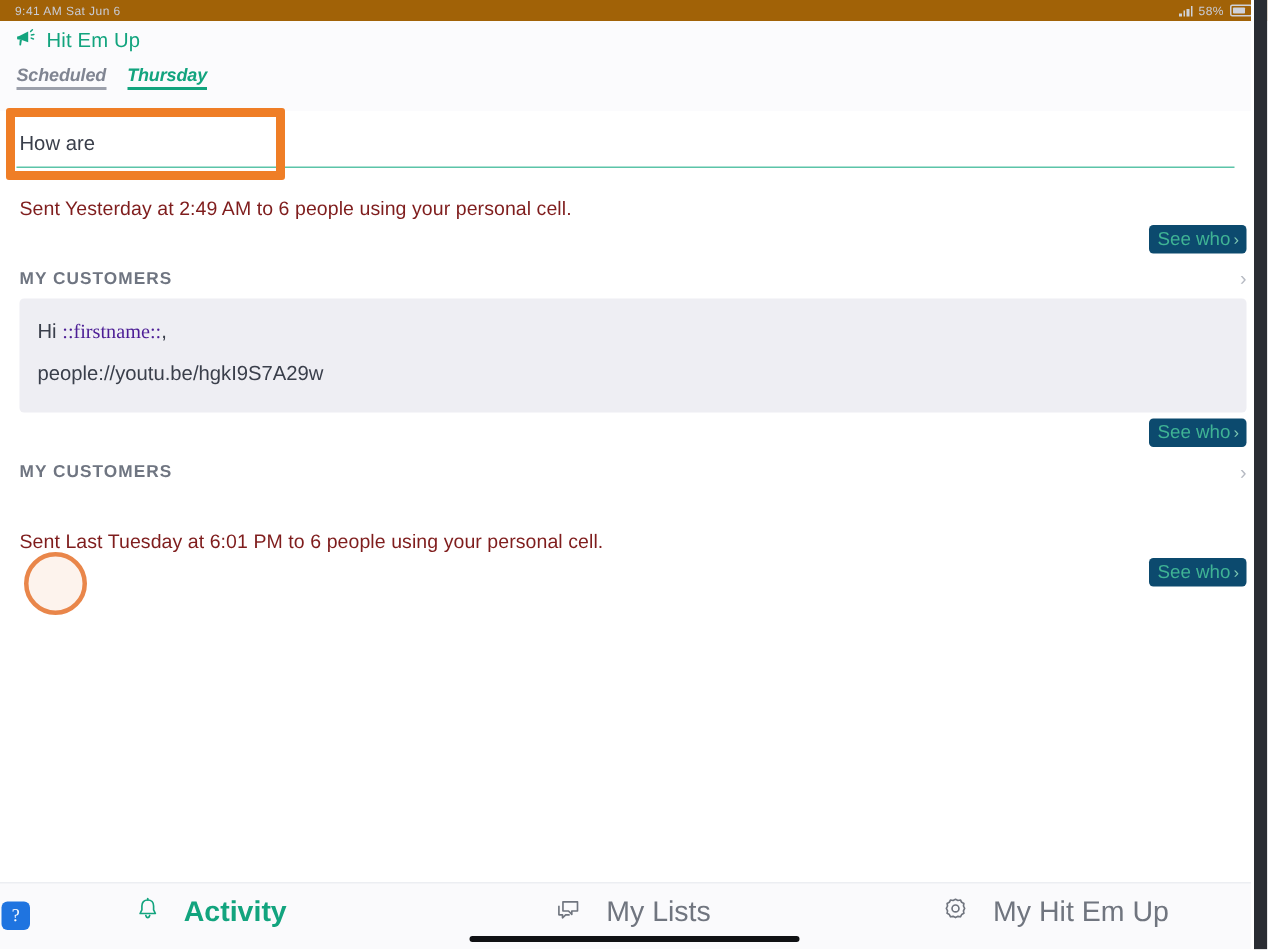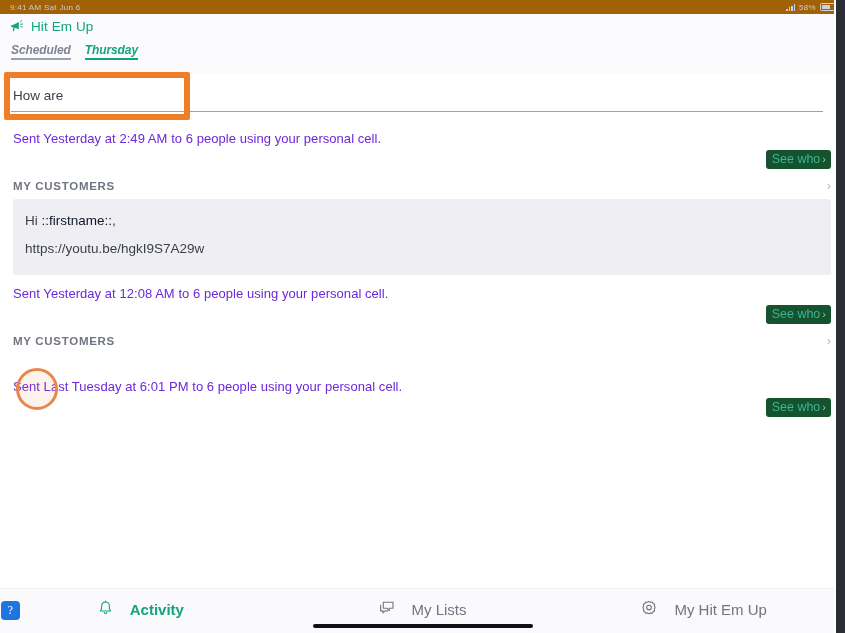--- a/index.html
+++ b/index.html
@@ -174,33 +174,33 @@
     position: absolute;
     top: 120px; left: 0;
     width: 845px;
     height: 468px;
     background: #ffffff;
     overflow: hidden;
   }
 
   .sent-line {
     font-size: 13px;
-    color: #6d28d9;
+    color: #7f1d1d;
     padding: 11px 0 0 13px;
     letter-spacing: .05px;
   }
   .seewho-row {
     display: flex;
     justify-content: flex-end;
     padding: 4px 14px 0 0;
   }
   .seewho {
     font-size: 12.5px;
     color: #3fb394;
-    background: #14532d;
+    background: #0c4a6e;
     border-radius: 3px;
     padding: 2px 5px 3px 6px;
     cursor: pointer;
     white-space: nowrap;
   }
   .seewho .chev { color: #7fc9b3; margin-left: 2px; font-size: 11px; }
 
   .list-header {
     display: flex;
     align-items: flex-end;
@@ -226,21 +226,21 @@
     border-radius: 3px;
     padding: 9px 0 11px 0;
   }
   .bubble .msg-line {
     font-size: 13.5px;
     color: #3a3f4b;
     padding: 5px 12px 6px 12px;
     line-height: 1.25;
     word-break: break-word;
   }
-  .token { color: #0f172a; }
+  .token { color: #4c1d95; font-family: Liberation Serif, serif; }
 
   
   .bottom-bar {
     position: absolute;
     left: 0;
     bottom: 0;
     width: 845px;
     height: 45px;
     background: #fafafc;
     border-top: 1px solid #eceef2;
@@ -252,21 +252,21 @@
     height: 36px;
     padding-top: 2px;
   }
   .navitem {
     flex: 1;
     display: flex;
     align-items: center;
     justify-content: center;
     gap: 17px;
     cursor: pointer;
-    font-size: 15px;
+    font-size: 19px;
   }
   .navitem.active { color: #12a47e; font-weight: bold; }
   .navitem.idle   { color: #70757f; }
 
   .help-btn {
     position: absolute;
     left: 1px;
     top: 12px;
     width: 19px;
     height: 19px;
@@ -366,26 +366,25 @@
       <div class="sent-line">Sent Yesterday at 2:49 AM to 6 people using your personal cell.</div>
       <div class="seewho-row">
         <span class="seewho"><span>See who</span><span class="chev">›</span></span>
       </div>
       <div class="list-header">
         <span class="label">MY CUSTOMERS</span>
         <span class="chev">›</span>
       </div>
       <div class="bubble">
         <div class="msg-line"><span>Hi </span><span class="token">::firstname::</span><span>,</span></div>
-        <div class="msg-line"><span>https://youtu.be/hgkI9S7A29w</span></div>
+        <div class="msg-line"><span>people://youtu.be/hgkI9S7A29w</span></div>
       </div>
     </div>
 
     <div>
-      <div class="sent-line">Sent Yesterday at 12:08 AM to 6 people using your personal cell.</div>
       <div class="seewho-row">
         <span class="seewho"><span>See who</span><span class="chev">›</span></span>
       </div>
       <div class="list-header">
         <span class="label">MY CUSTOMERS</span>
         <span class="chev">›</span>
       </div>
     </div>
 
     <div>

